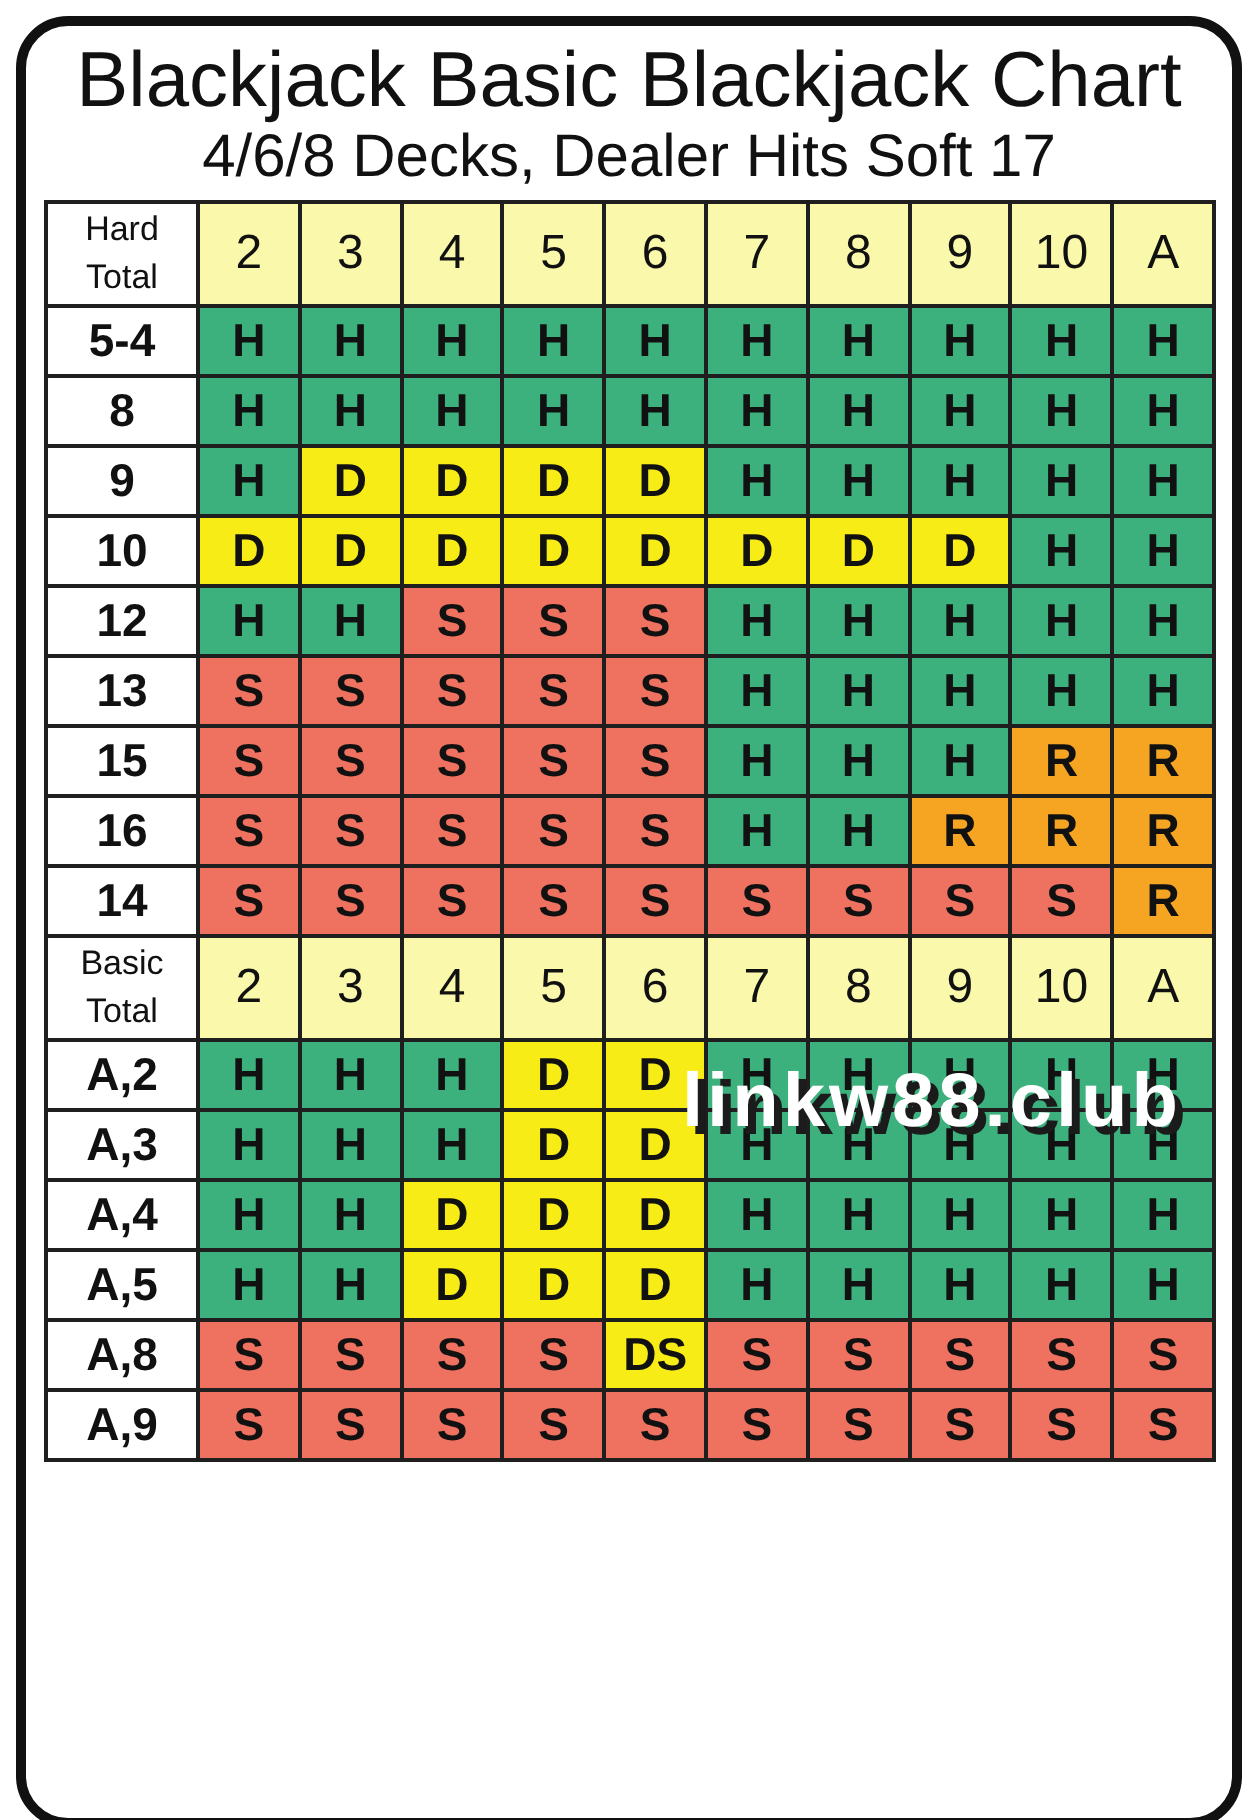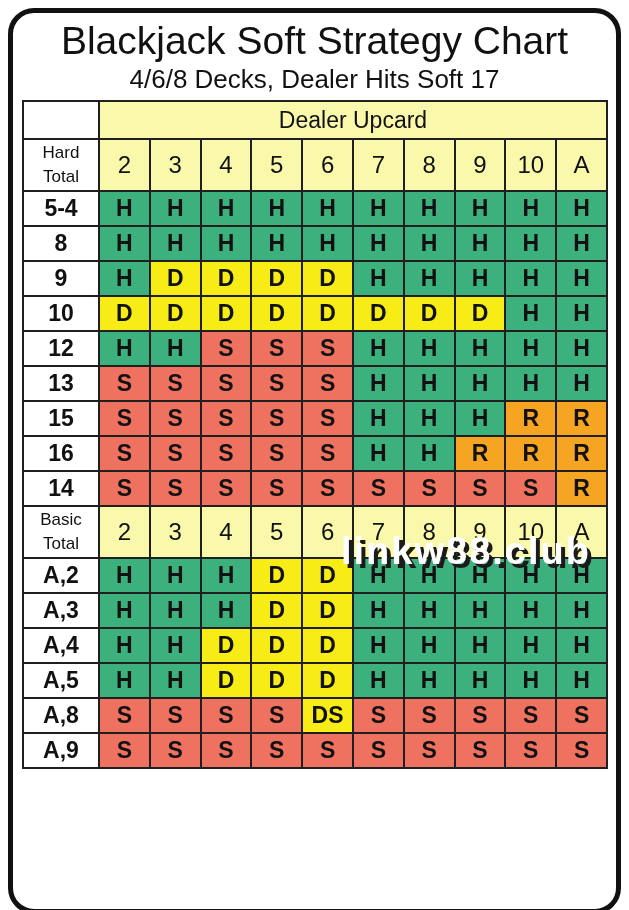--- a/index.html
+++ b/index.html
@@ -26,21 +26,21 @@
     text-align:center;
     font-size:39px;
     line-height:44px;
     letter-spacing:0;
     z-index:2;
   }
   .subtitle {
     position:absolute;
     left:0; top:62px; width:629px;
     text-align:center;
-    font-size:26px;
+    font-size:30px;
     line-height:34px;
     z-index:2;
   }
   #grid {
     position:absolute;
     left:22px; top:100px;
     width:586px;
     border-collapse:collapse;
     table-layout:fixed;
     z-index:1;
@@ -75,29 +75,25 @@
     text-shadow:4px 4px 0 var(--wm-shadow,#1b1b1b);
     z-index:5;
     white-space:nowrap;
   }
 </style>
 </head>
 <body>
 
 <div class="card"></div>
 
-<div class="title">Blackjack Soft Strategy Chart</div>
+<div class="title">Blackjack Basic Blackjack Chart</div>
 <div class="subtitle">4/6/8 Decks, Dealer Hits Soft 17</div>
 
 <table id="grid">
     <tbody>
-      <tr class="r-upcard">
-        <td class="corner"></td>
-        <td class="upcard" colspan="10">Dealer Upcard</td>
-      </tr>
       <tr class="r-sechead">
         <td class="seclabel">
           <div>Hard</div>
           <div>Total</div>
         </td>
         <td class="colnum">2</td>
         <td class="colnum">3</td>
         <td class="colnum">4</td>
         <td class="colnum">5</td>
         <td class="colnum">6</td>

